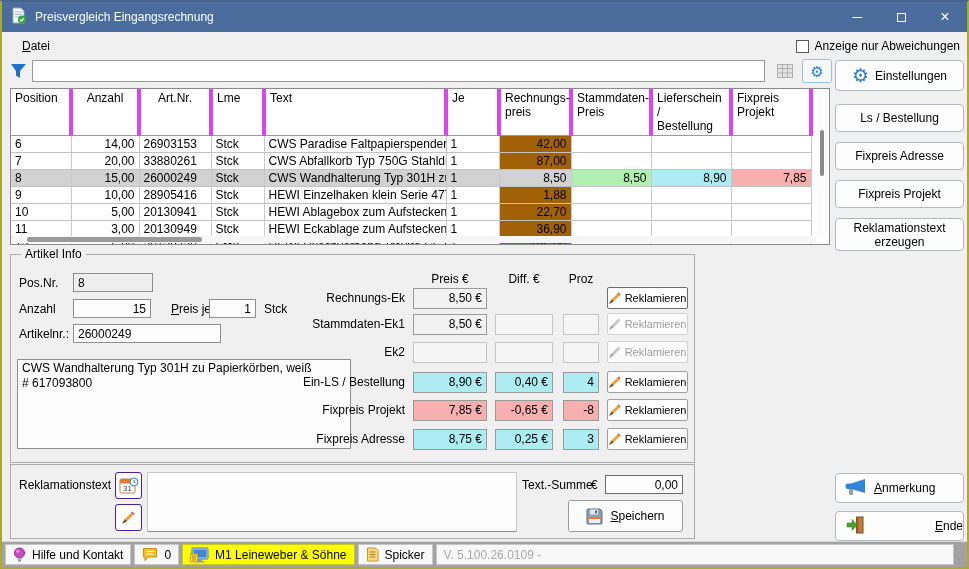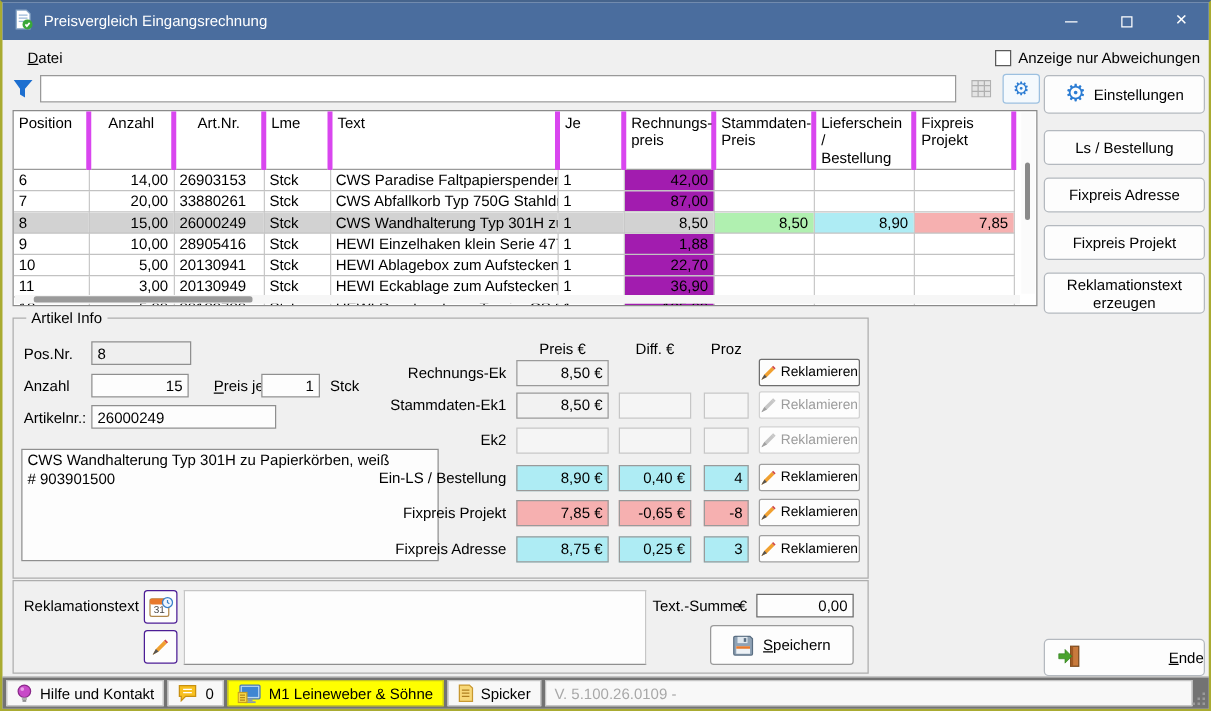--- a/index.html
+++ b/index.html
@@ -41,21 +41,21 @@
 
   
   #tablebox{position:absolute;left:8px;top:86px;width:820px;height:157px;background:#fff;border:1px solid #8a8a8a;overflow:hidden}
   table.grid{border-collapse:collapse;table-layout:fixed;width:800px;font-size:12px}
   col.w0{width:60px}col.w1{width:68px}col.w2{width:72px}col.w3{width:53px}col.w4{width:182px}
   col.w5{width:53px}col.w6{width:72px}col.w7{width:80px}col.w8{width:80px}col.w9{width:80px}
   .grid th{font-weight:normal;text-align:left;vertical-align:top;padding:2px 4px;border-right:4px solid #d946ef;border-bottom:1px solid #9a9a9a;white-space:pre-line;height:32px}
   .grid th.center{text-align:center}
   .grid td{padding:0 4px;border-right:1px solid #c9c9c9;border-bottom:1px solid #c2c2c2;white-space:nowrap;overflow:hidden;height:17px}
   .num{text-align:right}
-  .c-yellow{background:#a21caf}
+  .c-yellow{background:#a16207}
   tr.sel td{background:#d2d2d2}
   tr.sel td.c-green{background:#b0f0b0}
   tr.sel td.c-cyan{background:#aeecf4}
   tr.sel td.c-pink{background:#f6b0b0}
   #vscroll{position:absolute;right:1px;top:1px;bottom:9px;width:11px;background:#fbfbfb}
   #vthumb{position:absolute;right:4px;top:40px;width:4px;height:46px;background:#8a8a8a;border-radius:2px}
   #hscroll{position:absolute;left:1px;right:13px;bottom:1px;height:7px;background:#f6f6f6}
   #hthumb{position:absolute;left:15px;top:1px;width:175px;height:5px;background:#9a9a9a;border-radius:2px}
 
   
@@ -103,21 +103,21 @@
   .mini-btn{position:absolute;left:104px;width:27px;height:27px;border:1px solid #4c1d95;border-radius:3px;background:#fdfdfd;display:flex;align-items:center;justify-content:center}
   #cal-btn{top:7px}
   #pencil-btn{top:39px}
   #rk-text{position:absolute;left:136px;top:7px;width:370px;height:60px;background:#fdfdfd;border:1px solid #c6c6c6;border-bottom-color:#8f8f8f;padding:2px 4px}
   #ds-label{position:absolute;left:511px;top:13px}
   #ds-euro{position:absolute;left:580px;top:13px}
   #ds-value{position:absolute;left:594px;top:10px;width:78px;height:19px;border:1px solid #6a6a6a;background:#fdfdfd;display:flex;align-items:center;justify-content:flex-end;padding:0 4px}
   #save-btn{position:absolute;left:557px;top:35px;width:115px;height:32px;border:1px solid #9a9a9a;border-radius:3px;background:#fdfdfd;display:flex;align-items:center;justify-content:center;gap:7px;font:12px "Liberation Sans",sans-serif}
 
   
-  #statusbar{position:absolute;left:0;right:0;bottom:0;height:26px;border-top:1px solid #d8d8d8;display:flex;align-items:center;padding:2px 3px;gap:3px;background:#737373}
+  #statusbar{position:absolute;left:0;right:0;bottom:0;height:26px;border-top:1px solid #d8d8d8;display:flex;align-items:center;padding:2px 3px;gap:3px;background:#a3a3a3}
   .seg{height:21px;border:1px solid #c6c6c6;background:#f8f8f8;display:flex;align-items:center;gap:6px;padding:0 7px;font-size:12px;white-space:nowrap}
   #seg-m1{background:#ffff00;border-color:#c8c81e}
   #seg-version{flex:1;color:#a8a8a8;margin-right:10px;justify-content:flex-start}
   #grip{position:absolute;right:3px;bottom:3px;width:10px;height:10px}
   #grip b{position:absolute;width:2px;height:2px;background:#9a9a9a}
   #grip b:nth-child(1){right:0;bottom:0}
   #grip b:nth-child(2){right:0;bottom:4px}
   #grip b:nth-child(3){right:4px;bottom:0}
   #grip b:nth-child(4){right:0;bottom:8px}
   #grip b:nth-child(5){right:8px;bottom:0}
@@ -184,20 +184,29 @@
     </button>
   <button class="sbtn" id="btn-fixadr">
       <span>Fixpreis Adresse</span>
     </button>
   <button class="sbtn" id="btn-fixproj">
       <span>Fixpreis Projekt</span>
     </button>
   <button class="sbtn" id="btn-reklerz">
       <span>Reklamationstext erzeugen</span>
     </button>
+  <button class="sbtn" id="btn-anmerkung">
+    <span>
+      <svg width="24" height="18" viewBox="0 0 24 18">
+        <path d="M21 1 L7 5.5 H4 a2.5 2.5 0 0 0 -2.5 2.5 v0.5 a2.5 2.5 0 0 0 2.5 2.5 H7 L21 15 Z" fill="#2f86d6"></path>
+        <rect x="5" y="11" width="4" height="6" rx="1" fill="#94a2ae"></rect>
+      </svg>
+    </span>
+    <span><span class="u">A</span><span>nmerkung</span></span>
+  </button>
   <button class="sbtn" id="btn-ende">
     <span>
       <svg width="18" height="18" viewBox="0 0 18 18">
         <rect x="10.5" y="1" width="6.5" height="16" fill="#c87a3c" stroke="#7a4a1e"></rect>
         <rect x="10.5" y="1" width="2" height="16" fill="#a05a24"></rect>
         <path d="M1 7 h5 v-3.5 l5.5 5.5 -5.5 5.5 v-3.5 h-5 z" fill="#4aa32e" stroke="#2e7a1a" stroke-width="0.5"></path>
       </svg>
     </span>
     <span><span class="u">E</span><span>nde</span></span>
   </button>
@@ -338,21 +347,21 @@
     <span class="glabel" id="l-anzahl">Anzahl</span>
     <div class="ginput" id="anzahl-input">15</div>
     <span class="glabel" id="l-preisje"><span class="u">P</span><span>reis je</span></span>
     <div class="ginput" id="preisje-input">1</div>
     <span class="glabel" id="l-stck">Stck</span>
 
     <span class="glabel" id="l-artnr">Artikelnr.:</span>
     <div class="ginput" id="artikelnr-input">26000249</div>
 
     <div id="desc-box">CWS Wandhalterung Typ 301H zu Papierkörben, weiß
-# 903901500</div>
+# 617093800</div>
 
     <div id="vergleich">
       <span class="vhead" id="vh-preis">Preis €</span>
       <span class="vhead" id="vh-diff">Diff. €</span>
       <span class="vhead" id="vh-proz">Proz</span>
 
       <div class="vrow r0">
         <span class="vlabel">Rechnungs-Ek</span>
         <div class="vf wp">8,50 €</div>
         <div class="vf wd hide"></div>

